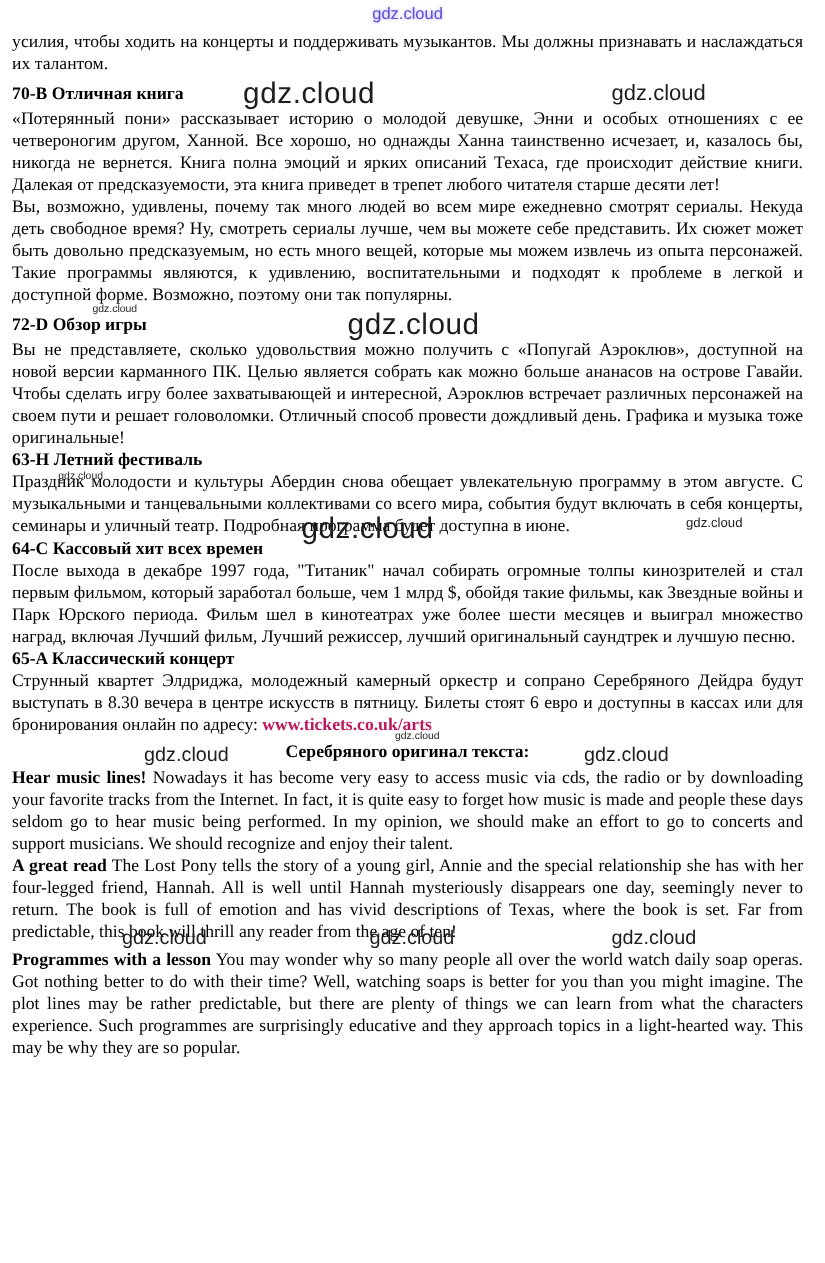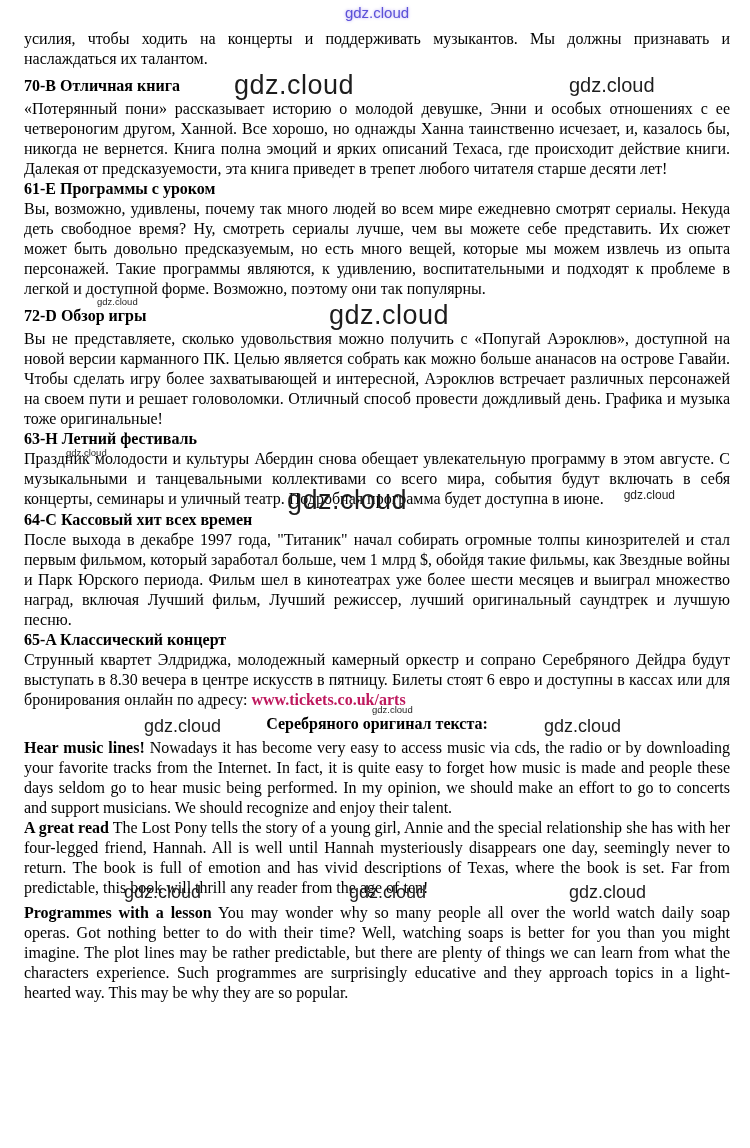--- a/index.html
+++ b/index.html
@@ -4,21 +4,21 @@
 <style>
   * { margin:0; padding:0; box-sizing:border-box; }
   html, body { background:#ffffff; }
   body { width:750px; font-family:"Liberation Serif", serif; }
 
   .page {
     position:relative;
     width:750px;
     min-height:1148px;
     background:#fff;
-    padding:3px 20px 10px 24px;
+    padding:3px 20px 10px 11px;
     color:#000;
     font-size:16px;
     line-height:20px;
   }
 
   .wm-top {
     text-align:center;
     font-family:"Liberation Sans", sans-serif;
     font-size:15px;
     color:var(--watermark_top, #5b51d8);
@@ -63,23 +63,20 @@
 
   <p class="body">усилия, чтобы ходить на концерты и поддерживать музыкантов. Мы должны признавать и наслаждаться их талантом.</p>
 
   <div class="heading-row">
     <span class="h">70-B Отличная книга</span>
     <span class="wm wm-big" style="left:210px; bottom:0;">gdz.cloud</span>
     <span class="wm wm-med" style="left:545px; bottom:4px; font-size:20px;">gdz.cloud</span>
   </div>
   <p class="body">«Потерянный пони» рассказывает историю о молодой девушке, Энни и особых отношениях с ее четвероногим другом, Ханной. Все хорошо, но однажды Ханна таинственно исчезает, и, казалось бы, никогда не вернется. Книга полна эмоций и ярких описаний Техаса, где происходит действие книги. Далекая от предсказуемости, эта книга приведет в трепет любого читателя старше десяти лет!</p>
 
-  <div class="h-line">
-    <span class="h">61-E Программы с уроком</span>
-  </div>
   <p class="body">
     <span>Вы, возможно, удивлены, почему так много людей во всем мире ежедневно смотрят сериалы. Некуда деть свободное время? Ну, смотреть сериалы лучше, чем вы можете себе представить. Их сюжет может быть довольно предсказуемым, но есть много вещей, которые мы можем извлечь из опыта персонажей. Такие программы являются, к удивлению, воспитательными и подходят к проблеме в легкой и доступной форме. Возможно, поэтому они так популярны.</span>
     <span class="wm wm-tiny" style="left:73px; bottom:-7px;">gdz.cloud</span>
   </p>
 
   <div class="heading-row">
     <span class="h">72-D Обзор игры</span>
     <span class="wm wm-big" style="left:305px; bottom:0;">gdz.cloud</span>
   </div>
   <p class="body">Вы не представляете, сколько удовольствия можно получить с «Попугай Аэроклюв», доступной на новой версии карманного ПК. Целью является собрать как можно больше ананасов на острове Гавайи. Чтобы сделать игру более захватывающей и интересной, Аэроклюв встречает различных персонажей на своем пути и решает головоломки. Отличный способ провести дождливый день. Графика и музыка тоже оригинальные!</p>

